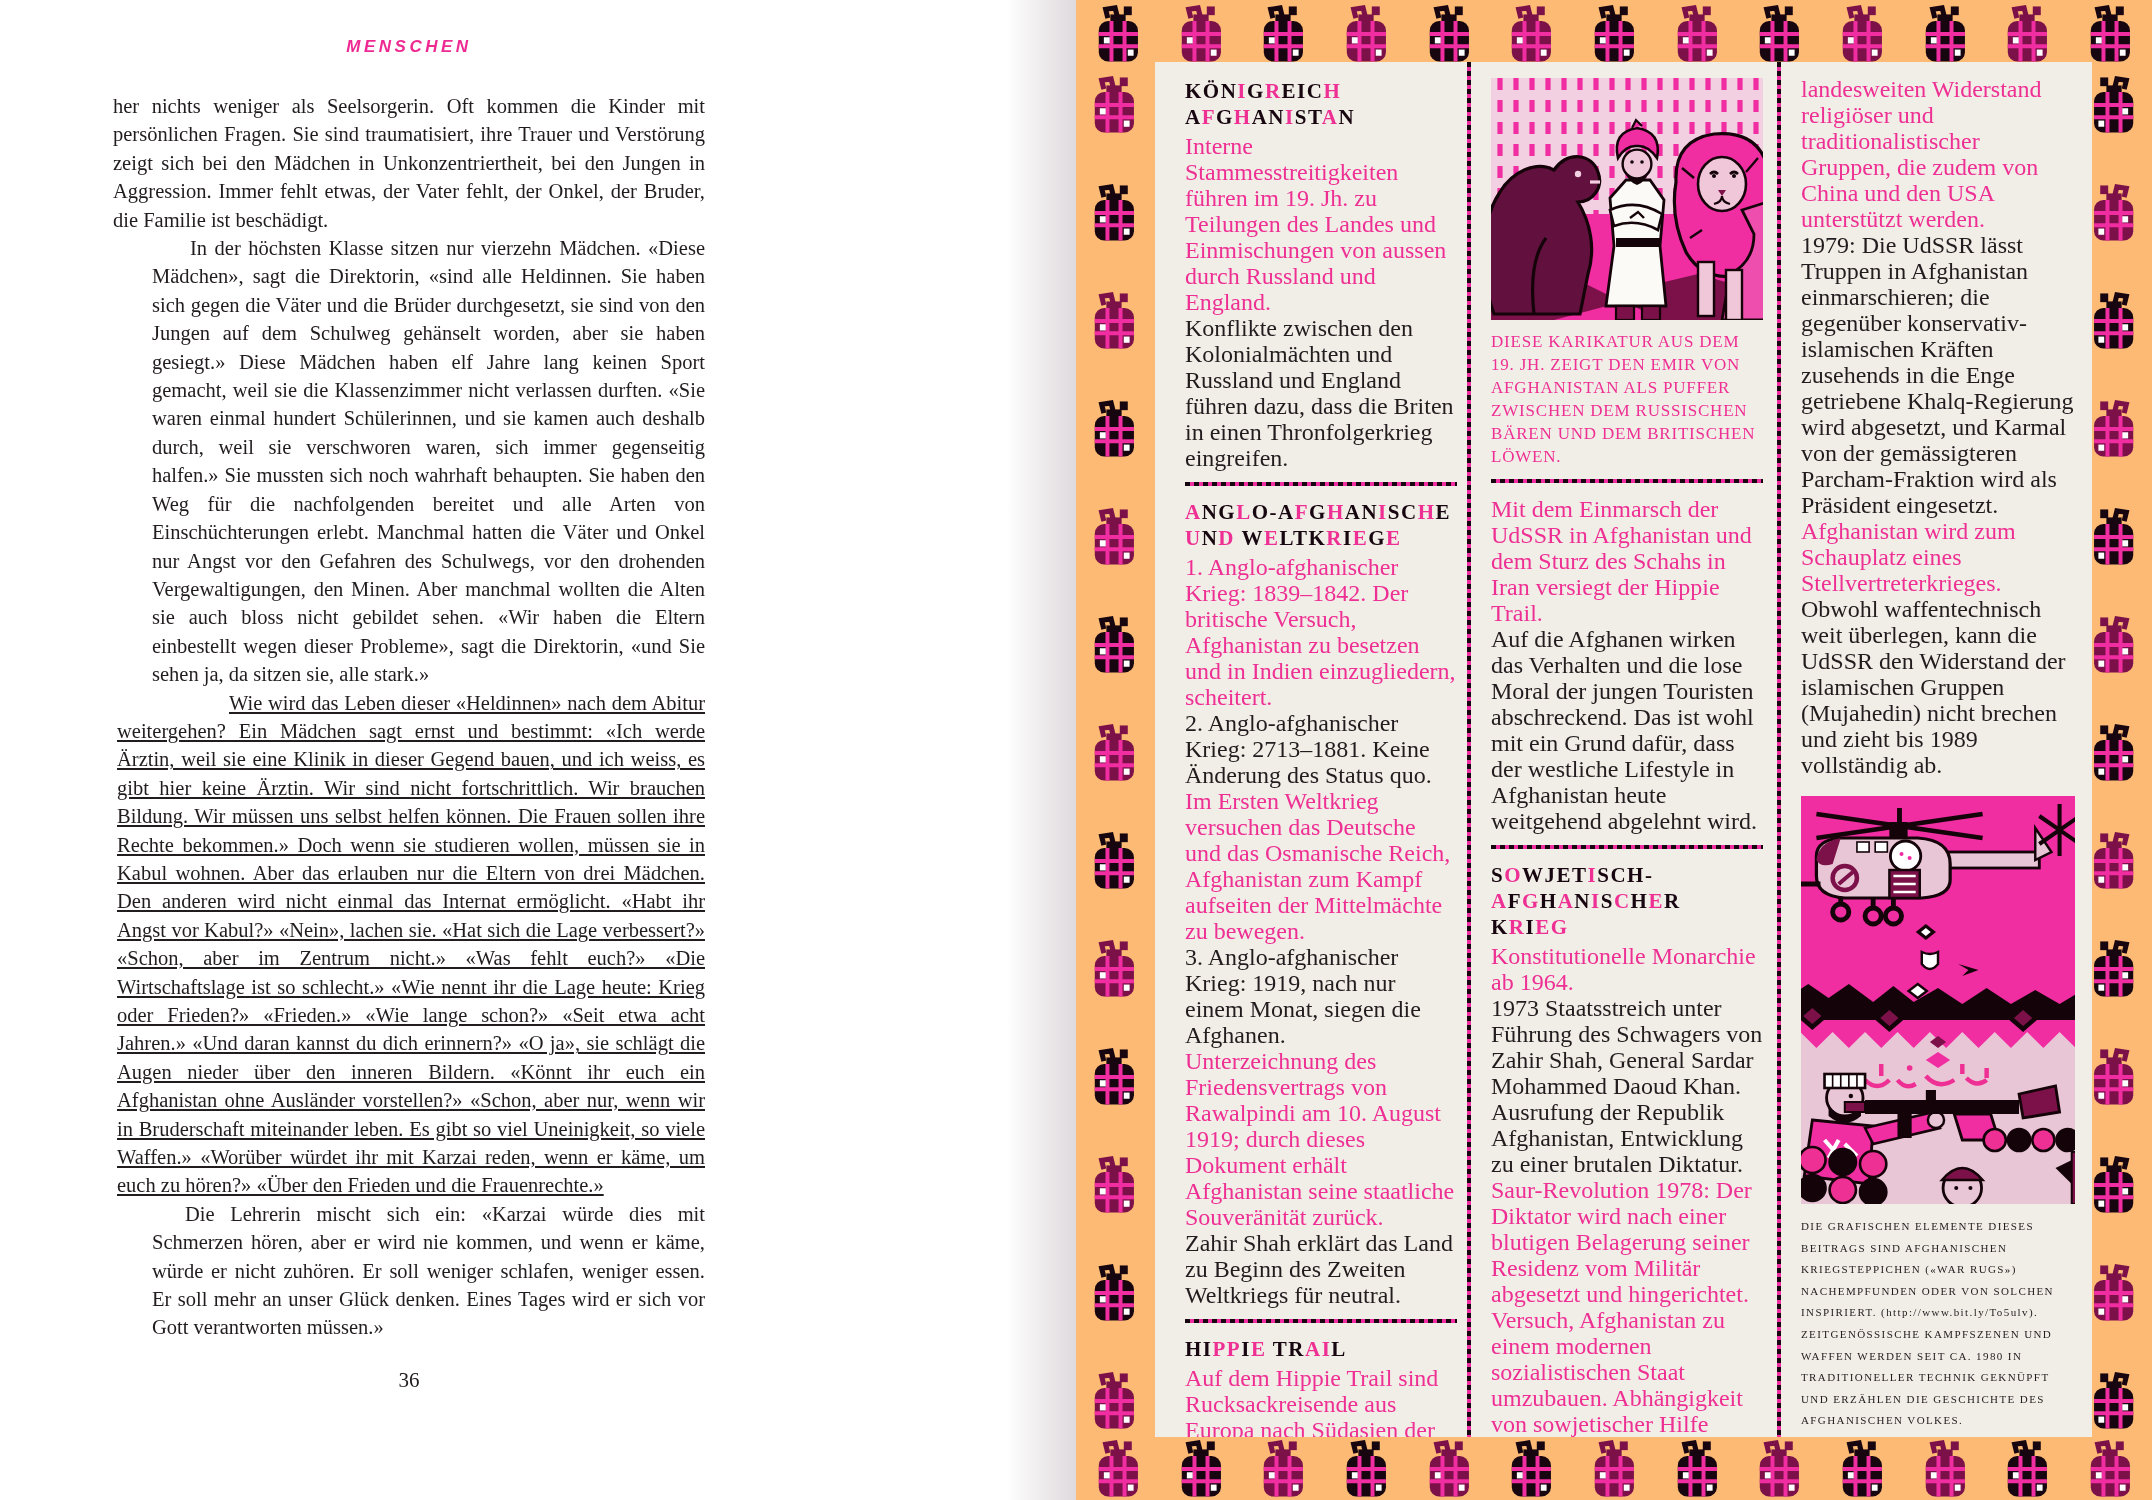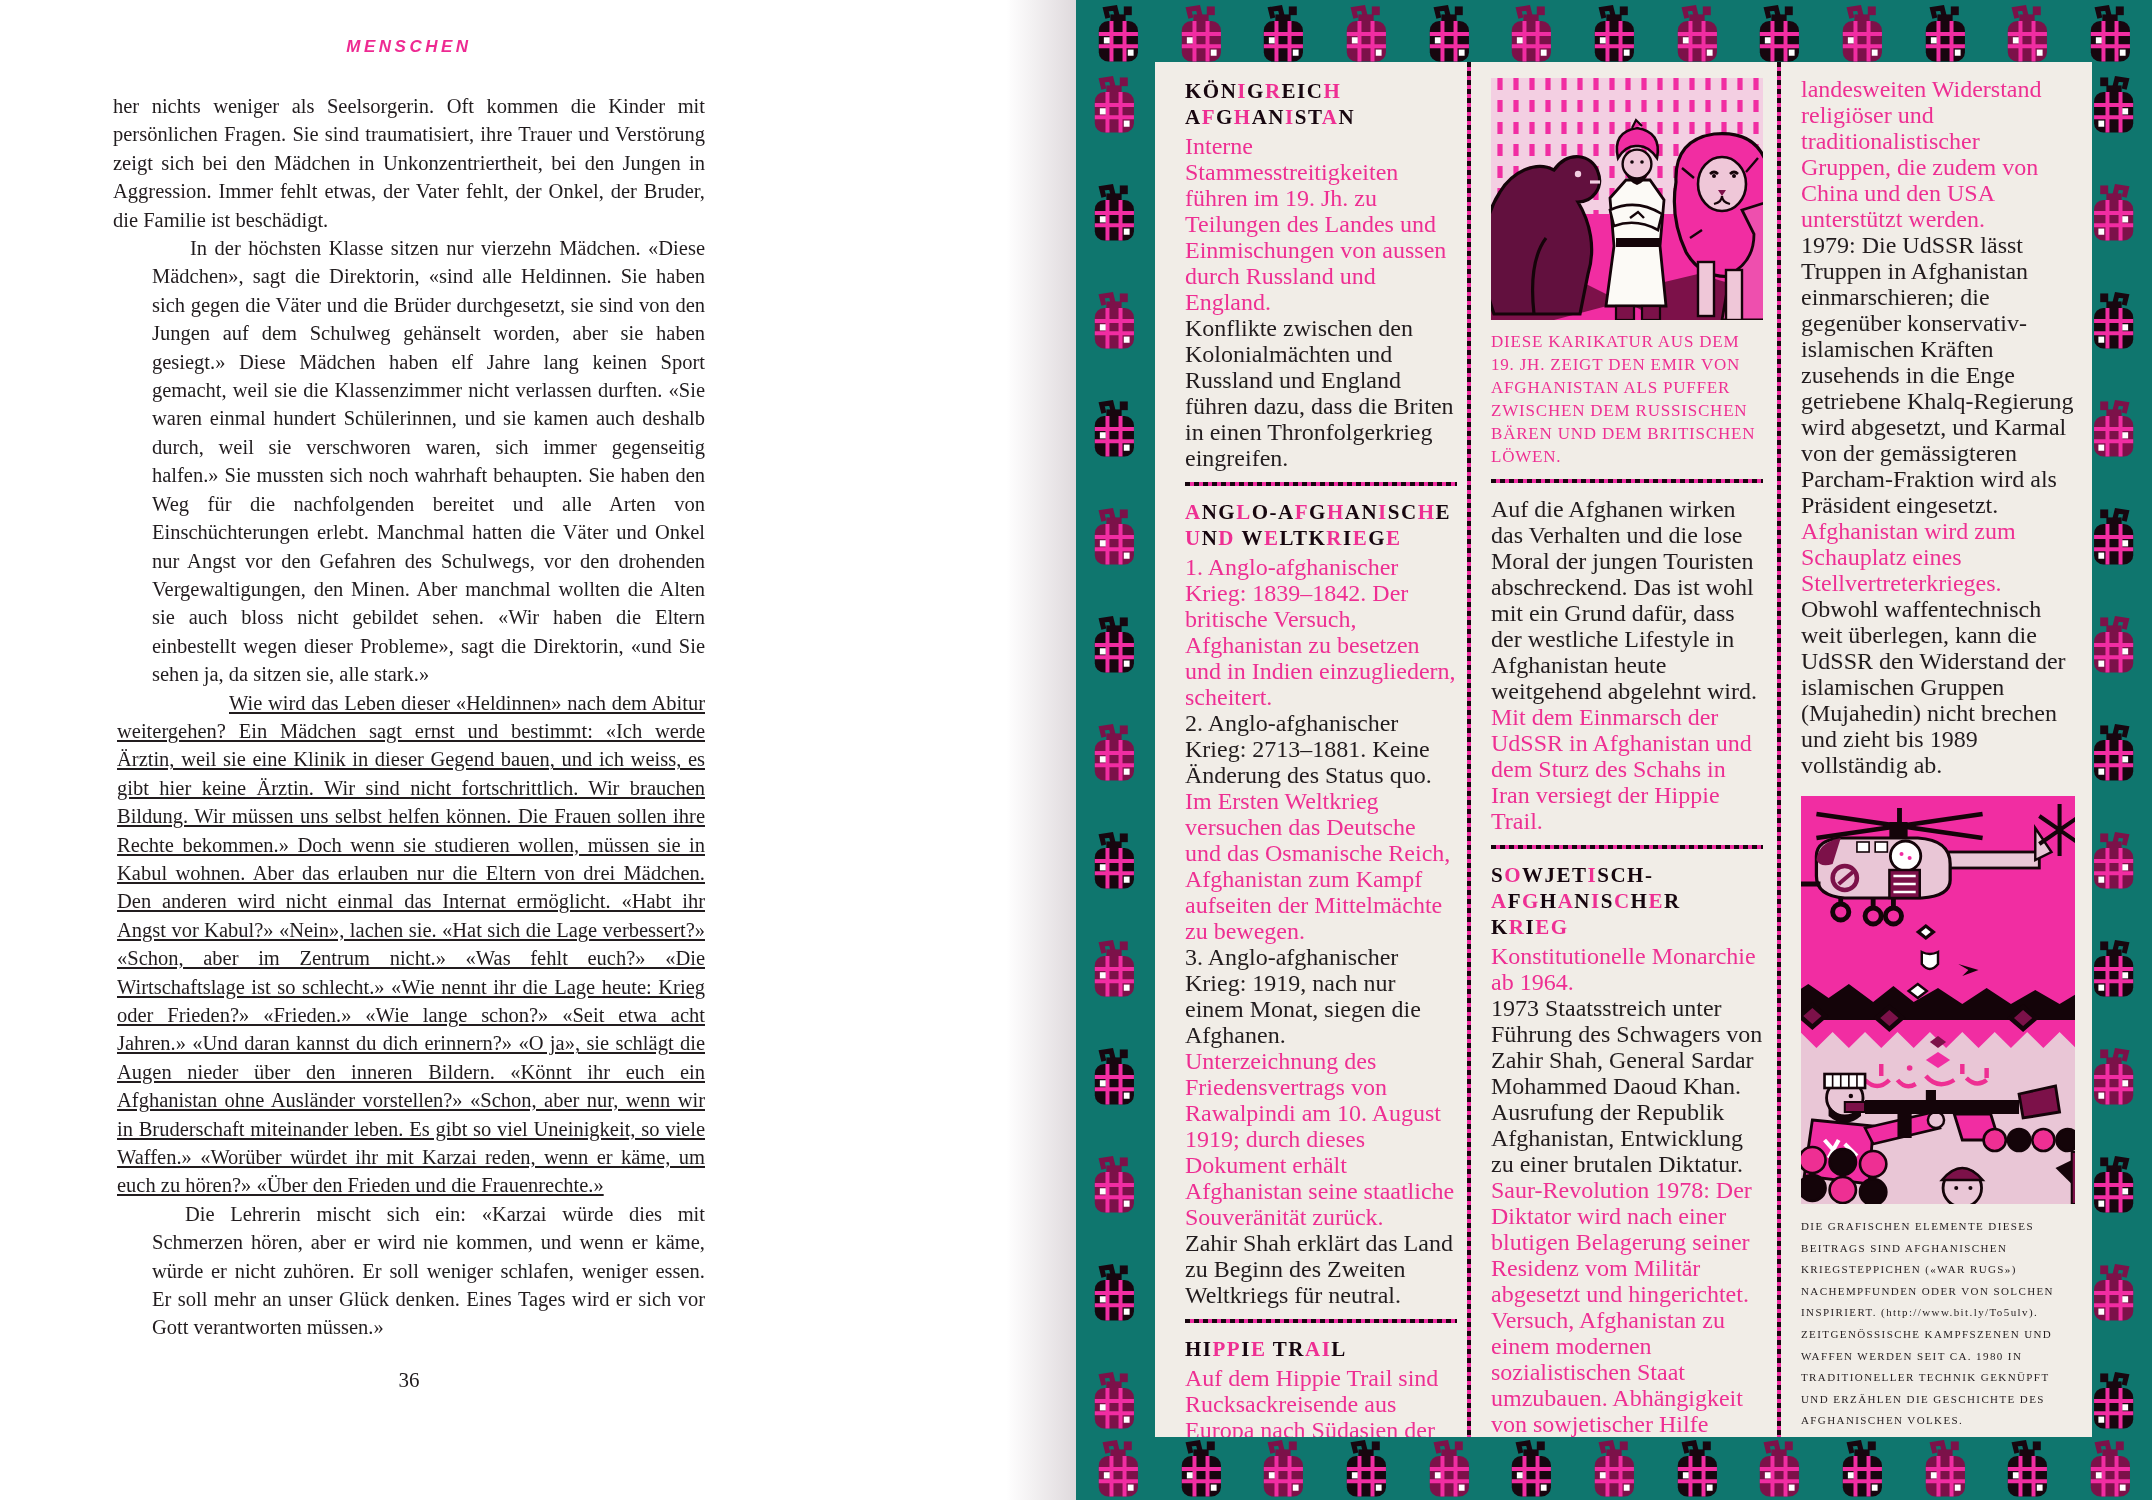--- a/index.html
+++ b/index.html
@@ -14,21 +14,21 @@
           font-size:17px;letter-spacing:3.5px;color:#ee2a92;}
   .lp-body{position:absolute;top:92px;left:113px;width:592px;height:1262px;overflow:hidden;
            font-size:20.5px;line-height:28.4px;color:#211c1e;text-align:justify;}
   .lp-body p{margin:0;}
   .lp-p.p1{margin-left:39px;text-indent:38px;}
   .lp-p.p2{margin-left:4px;text-indent:112px;text-decoration:underline;}
   .lp-p.p3{margin-left:39px;text-indent:33px;}
   .pageno{position:absolute;top:1368px;left:113px;width:592px;text-align:center;
           font-size:21px;color:#211c1e;}
   
-  .right-page{position:absolute;left:1076px;top:0;width:1076px;height:1500px;background:#0f766e;}
+  .right-page{position:absolute;left:1076px;top:0;width:1076px;height:1500px;background:#fdba74;}
   .content-box{position:absolute;left:79px;top:62px;width:937px;height:1375px;
                background:#f1ede7;overflow:hidden;}
   .col{position:absolute;top:0;height:1375px;overflow:hidden;padding-top:14px;box-sizing:border-box;}
   .col1{left:30px;width:272px;}
   .col2{left:336px;width:272px;}
   .col3{left:646px;width:274px;}
   .vdiv{position:absolute;top:0;bottom:0;width:4px;
         background:repeating-linear-gradient(180deg,#17060f 0 5px,#f12da2 5px 9px);}
   .vdiv1{left:312px;} .vdiv2{left:622px;}
   .hd{font-weight:700;font-size:21px;line-height:26px;letter-spacing:1.5px;color:#17060f;
@@ -602,22 +602,22 @@
       <circle cx="120" cy="49" r="1" fill="#140409"></circle>
             <circle cx="130" cy="49" r="1" fill="#140409"></circle>
       <path d="M122,56 L126,56 L124,59 Z" fill="#7c1149"></path>
       <path d="M124,59 Q124,62 120,63 M124,59 Q124,62 128,63" stroke="#140409" stroke-width="1.1" fill="none"></path>
       <rect x="112" y="92" width="8" height="27" fill="#efc7d8" stroke="#140409" stroke-width="1.2"></rect>
       <rect x="126" y="96" width="8" height="25" fill="#efc7d8" stroke="#140409" stroke-width="1.2"></rect>
     </svg>
   </figure>
         <div class="cap pk">DIESE KARIKATUR AUS DEM 19. JH. ZEIGT DEN EMIR VON AFGHANISTAN ALS PUFFER ZWISCHEN DEM RUSSISCHEN BÄREN UND DEM BRITISCHEN LÖWEN.</div>
         <div class="hdiv"></div>
+        <div class="para pk">Mit dem Einmarsch der UdSSR in Afghanistan und dem Sturz des Schahs in Iran versiegt der Hippie Trail.</div>
         <div class="para bk">Auf die Afghanen wirken das Verhalten und die lose Moral der jungen Touristen abschreckend. Das ist wohl mit ein Grund dafür, dass der westliche Lifestyle in Afghanistan heute weitgehend abgelehnt wird.</div>
-        <div class="para pk">Mit dem Einmarsch der UdSSR in Afghanistan und dem Sturz des Schahs in Iran versiegt der Hippie Trail.</div>
         <div class="hdiv"></div>
         <div class="hd"><span>S</span><span class="pl">O</span><span>W</span><span>J</span><span>E</span><span>T</span><span class="pl">I</span><span>S</span><span>C</span><span>H</span><span>-</span><span class="pl">A</span><span>F</span><span class="pl">G</span><span>H</span><span class="pl">A</span><span>N</span><span class="pl">I</span><span>S</span><span class="pl">C</span><span>H</span><span class="pl">E</span><span>R</span><span> </span><span>K</span><span class="pl">R</span><span>I</span><span class="pl">E</span><span class="pl">G</span></div>
         <div class="para pk">Konstitutionelle Monarchie ab 1964.</div>
         <div class="para bk">1973 Staatsstreich unter Führung des Schwagers von Zahir Shah, General Sardar Mohammed Daoud Khan. Ausrufung der Republik Afghanistan, Entwicklung zu einer brutalen Diktatur.</div>
         <div class="para pk">Saur-Revolution 1978: Der Diktator wird nach einer blutigen Belagerung seiner Residenz vom Militär abgesetzt und hingerichtet. Versuch, Afghanistan zu einem modernen sozialistischen Staat umzubauen. Abhängigkeit von sowjetischer Hilfe wegen interner Querelen zwischen den beiden kommunistischen Partei-Flügeln Khalq und Parcham und dem</div>
       </div>
     <div class="col col3" id="col-3">
         <div class="para pk">landesweiten Widerstand religiöser und traditionalistischer Gruppen, die zudem von China und den USA unterstützt werden.</div>
         <div class="para bk">1979: Die UdSSR lässt Truppen in Afghanistan einmarschieren; die gegenüber konservativ-islamischen Kräften zusehends in die Enge getriebene Khalq-Regierung wird abgesetzt, und Karmal von der gemässigteren Parcham-Fraktion wird als Präsident eingesetzt.</div>
         <div class="para pk">Afghanistan wird zum Schauplatz eines Stellvertreterkrieges.</div>

